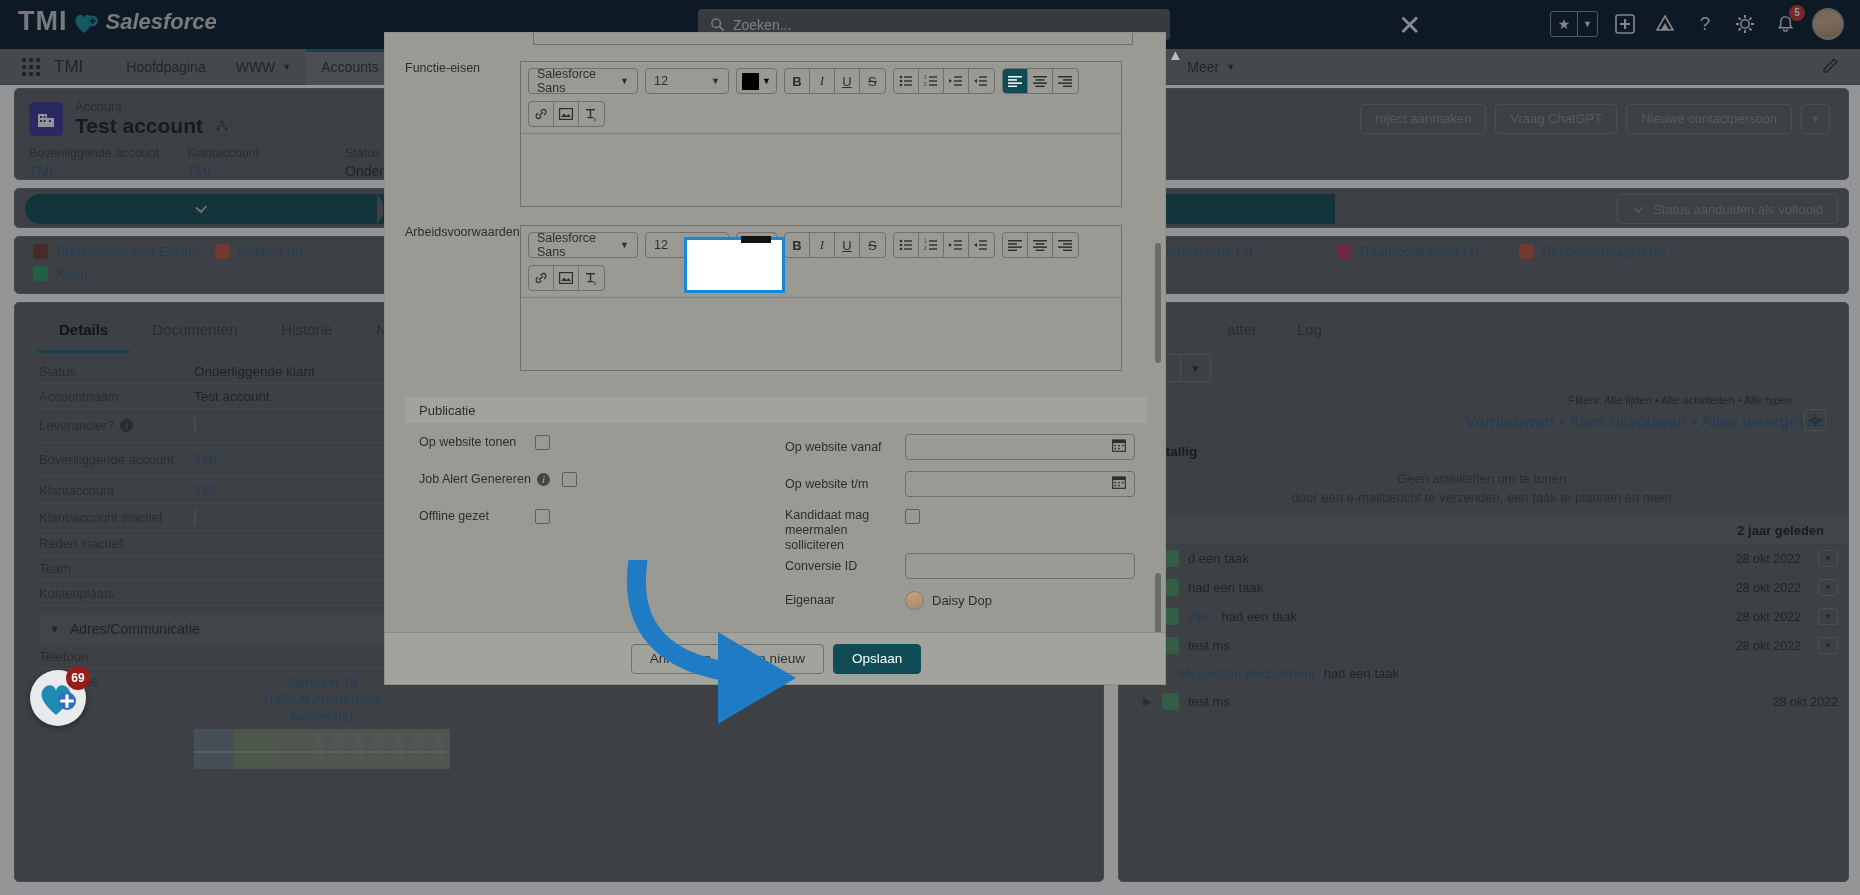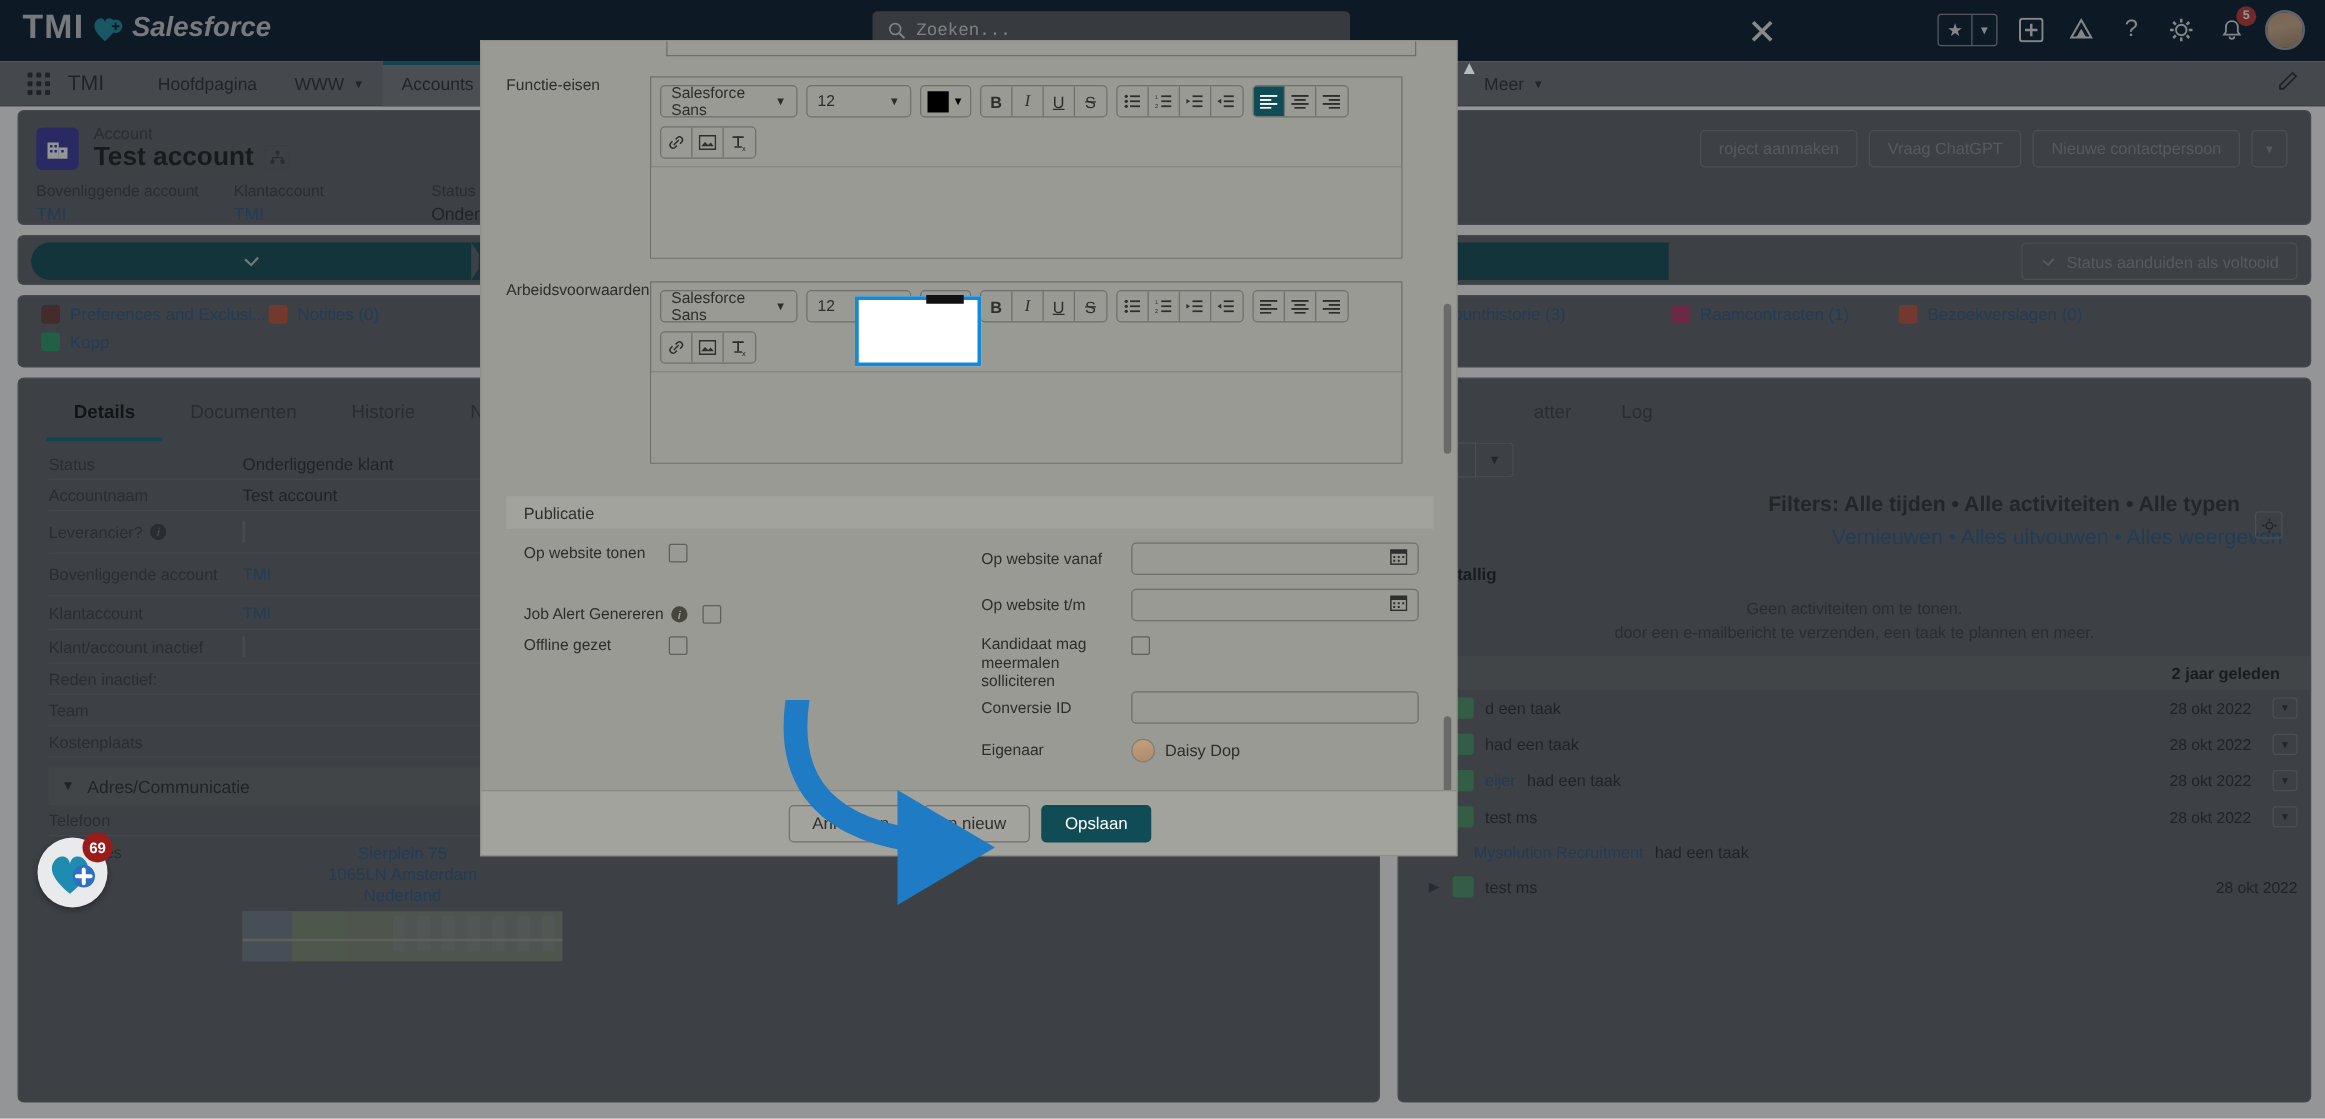--- a/index.html
+++ b/index.html
@@ -18,23 +18,23 @@
     position: absolute; top: 0; left: 0; width: 1860px; height: 49px;
     background: #061c30;
   }
   .brand { position: absolute; left: 18px; top: 6px; display: flex; align-items: center; gap: 6px;}
   .brand .tmi { color: #c9ccd0; font-size: 27px; font-weight: bold; letter-spacing: 1px; }
   .brand .heart { position: relative; width: 26px; height: 24px; }
   .brand .heart svg { position: absolute; left: 0; top: 2px; }
   .brand .sf { color: #c9ccd0; font-size: 22px; font-weight: bold; font-style: italic; }
 
   .gsearch {
-    position: absolute; left: 698px; top: 9px; width: 382px; height: 31px;
+    position: absolute; left: 698px; top: 9px; width: 472px; height: 31px;
     background: #53595e; border-radius: 4px; display: flex; align-items: center; gap: 8px;
-    padding: 0 12px; color: #d6d8da; font-size: 14px; font-family: Liberation Mono, monospace;
+    padding: 0 12px; color: #d6d8da; font-size: 14px;
   }
   .gsearch .ic { width: 15px; height: 15px; }
 
   .gh-right { position: absolute; right: 16px; top: 8px; display: flex; align-items: center; gap: 14px; }
   .fav-grp { display: flex; border: 1px solid #8d9197; border-radius: 3px; overflow: hidden; height: 26px; }
   .fav-grp > div { display: flex; align-items: center; justify-content: center; width: 26px; color: #e2e4e6; font-size: 14px; }
   .fav-grp > div + div { border-left: 1px solid #8d9197; width: 20px; font-size: 9px; }
   .gh-ic { color: #e2e4e6; display: flex; align-items: center; justify-content: center; width: 26px; height: 26px; }
   .bell-wrap { position: relative; }
   .bell-badge {
@@ -126,21 +126,21 @@
 
   
   .right-col { position: absolute; left: 1118px; top: 302px; width: 731px; height: 580px;
                background: #5f6368; border: 1px solid #6c7075; border-radius: 5px; }
   .rc-tabs { display: flex; padding: 10px 22px 0 88px; }
   .rc-tab { font-size: 15px; color: #3a3f43; padding: 8px 20px 12px 20px; }
   .rc-tools { display: flex; align-items: center; gap: 0; padding: 4px 22px; }
   .rc-btn { height: 28px; min-width: 40px; border: 1px solid #7a7f84; border-radius: 4px 0 0 4px; background: #5f6368; }
   .rc-btn2 { height: 28px; width: 30px; border: 1px solid #7a7f84; border-left: none; border-radius: 0 4px 4px 0;
              background: #5f6368; display: flex; align-items: center; justify-content: center; color: #2d3134; font-size: 10px; }
-  .rc-filters { text-align: right; color: #2f3336; font-size: 17px; padding: 8px 56px 0 0; font-weight: bold; }
+  .rc-filters { text-align: right; color: #2f3336; font-size: 11px; padding: 8px 56px 0 0; }
   .rc-links { text-align: right; color: #2c5b8c; font-size: 17px; padding: 6px 22px 0 0; }
   .rc-gear { position: absolute; right: 22px; top: 106px; width: 22px; height: 22px; border: 1px solid #7a7f84;
              border-radius: 3px; display: flex; align-items: center; justify-content: center; }
   .rc-overdue { color: #1c2022; font-weight: bold; font-size: 13.5px; padding: 12px 0 0 22px; }
   .rc-empty { text-align: center; color: #3b4043; font-size: 13px; line-height: 19px; padding: 10px 60px 0 60px; }
   .rc-group { background: #676b70; color: #1c2022; font-weight: bold; font-size: 13px; text-align: right;
               padding: 6px 24px; margin-top: 10px; }
   .rc-item { display: flex; align-items: center; gap: 9px; padding: 6px 10px 6px 24px; font-size: 13px; color: #2a2e31; }
   .rc-item .chev { color: #3b4043; font-size: 11px; width: 10px; }
   .rc-item .sq { width: 17px; height: 17px; border-radius: 3px; background: #4c9a6a; display:flex; align-items:center; justify-content:center;}
@@ -859,21 +859,21 @@
       </div>
 
       <div class="sect-bar" style="left:20px; top:364px; width:742px;">
         <span>Publicatie</span>
       </div>
 
       <div class="frow" style="left:34px; top:402px; align-items:center; gap:12px;">
         <div class="flabel" style="width:104px;">Op website tonen</div>
         <span class="mcb"></span>
       </div>
-      <div class="frow" style="left:34px; top:451px; align-items:center; gap:6px;">
+      <div class="frow" style="left:34px; top:439px; align-items:center; gap:6px;">
         <div class="flabel" style="width:112px;">Job Alert Genereren</div>
         <span class="minfodot">i</span>
         <span class="mcb" style="margin-left:6px;"></span>
       </div>
       <div class="frow" style="left:34px; top:476px; align-items:center; gap:12px;">
         <div class="flabel" style="width:104px;">Offline gezet</div>
         <span class="mcb"></span>
       </div>
 
       <div class="frow" style="left:400px; top:401px; align-items:center;">

